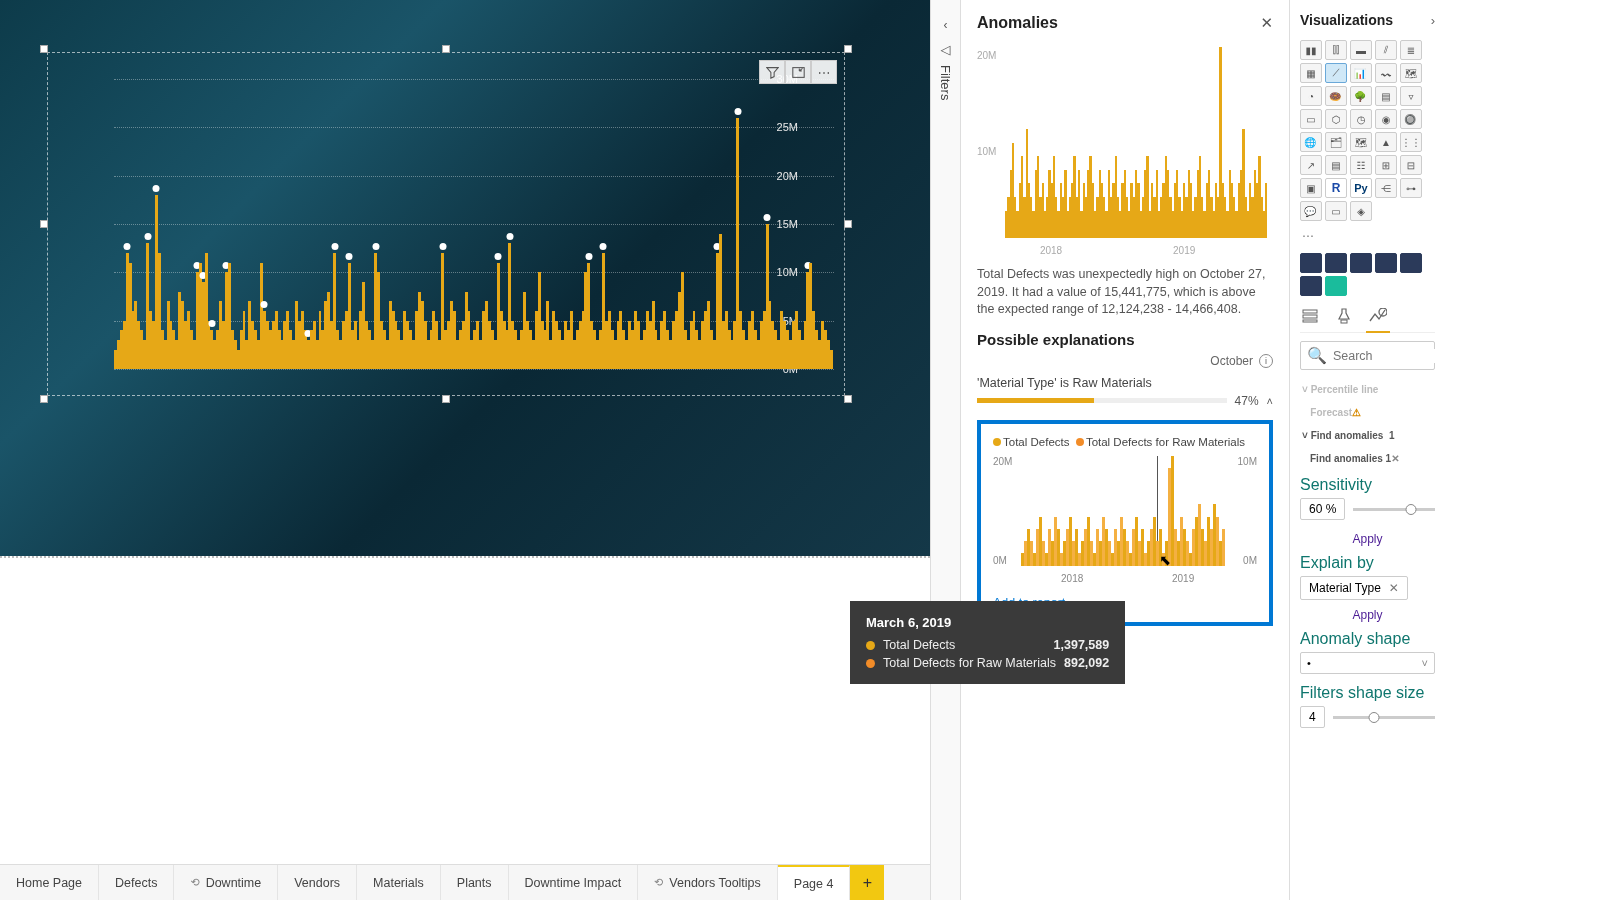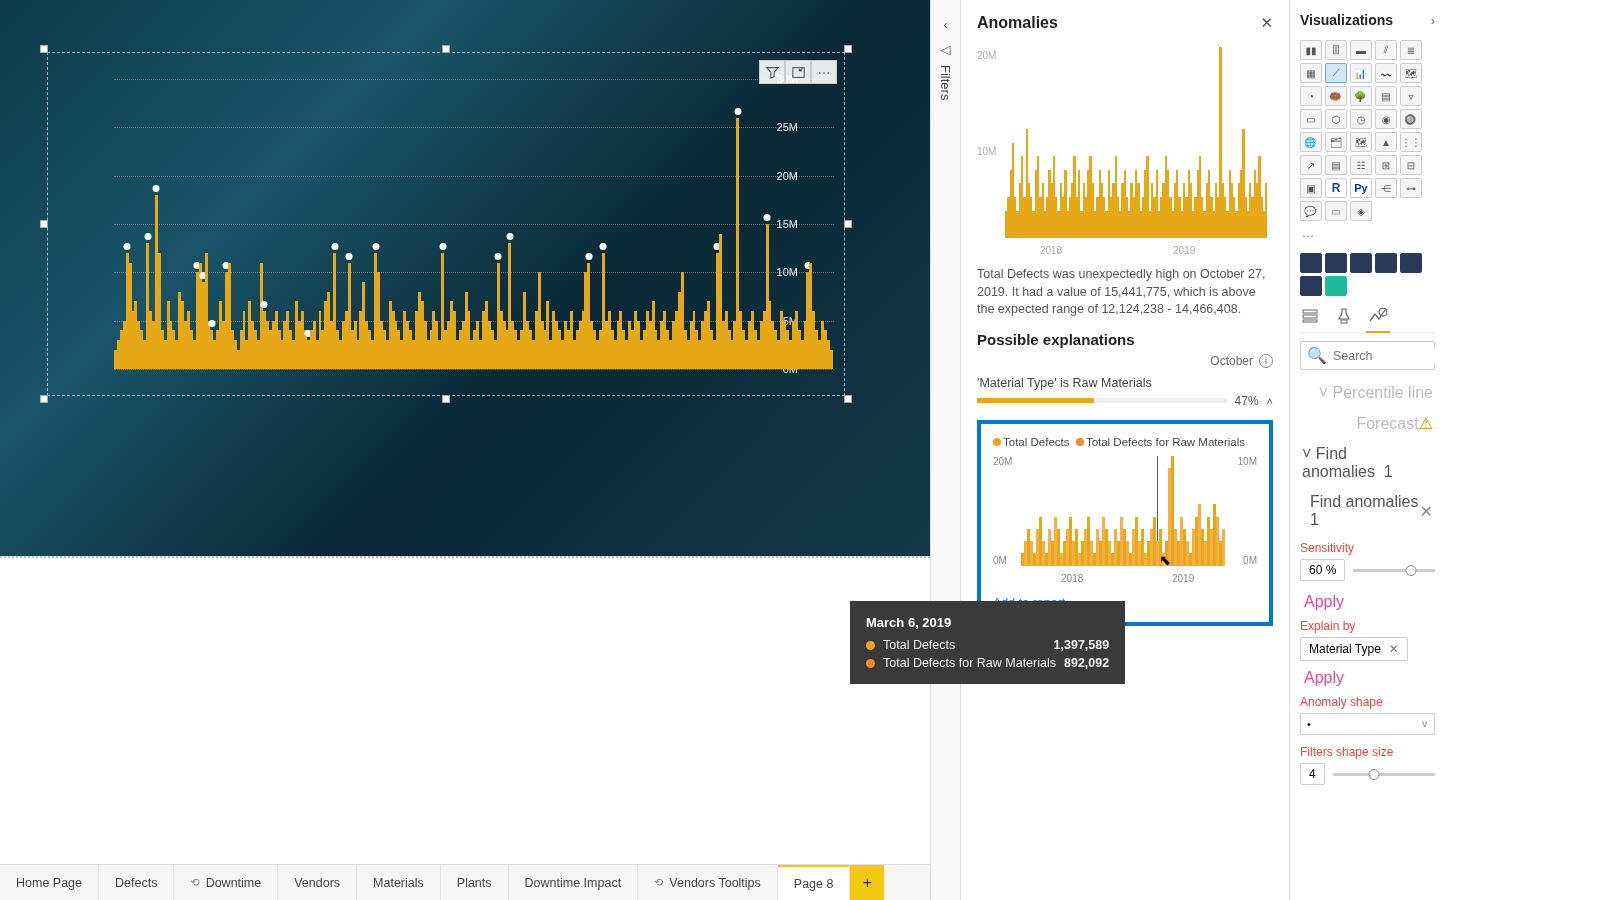--- a/index.html
+++ b/index.html
@@ -102,29 +102,29 @@
 .viz-icon.teal { background: #1abc9c; border-color: #1abc9c; }
 .vdots { font-size: 12px; color: #777; margin: 4px 2px 10px; }
 
 .format-tabs { display: flex; gap: 14px; margin: 10px 0 8px; border-bottom: 1px solid #eee; padding-bottom: 6px; }
 .format-tab { width: 20px; height: 20px; cursor: pointer; display: flex; align-items: center; justify-content: center; color: #666; position: relative; }
 .format-tab.active::after { content: ''; position: absolute; bottom: -7px; left: -2px; right: -2px; height: 2px; background: #e6a817; }
 
 .search-box { display: flex; align-items: center; border: 1px solid #ccc; border-radius: 2px; padding: 4px 6px; margin-bottom: 8px; }
 .search-box input { border: none; outline: none; font-size: 12.5px; flex: 1; margin-left: 6px; }
 
-.prop-row { display: flex; justify-content: flex-end; align-items: center; font-size: 16px; color: #555; padding: 6px 2px; cursor: pointer; }
+.prop-row { display: flex; justify-content: flex-start; align-items: center; font-size: 10px; color: #555; padding: 6px 2px; cursor: pointer; font-weight: bold; }
 .prop-row .warn { color: #d78a00; }
 .prop-sub { padding-left: 10px; }
-.prop-label { font-size: 12px; color: #ef4444; margin: 6px 0 4px; }
+.prop-label { font-size: 16px; color: #0f766e; margin: 6px 0 4px; }
 .pill-input { display: inline-block; border: 1px solid #ccc; padding: 3px 8px; font-size: 12px; border-radius: 2px; background: #fff; }
 .slider-row { display: flex; align-items: center; gap: 8px; margin: 4px 0 10px; }
 .slider-track { flex: 1; height: 3px; background: #ccc; position: relative; }
 .slider-thumb { position: absolute; width: 11px; height: 11px; border: 1px solid #888; background: #fff; border-radius: 50%; top: -4px; transform: translateX(-50%); }
-.apply-btn { text-align: left; font-size: 16px; color: #ec4899; padding: 2px 4px; }
+.apply-btn { text-align: center; font-size: 12px; color: #4c1d95; padding: 2px 4px; }
 .chip { display: inline-flex; align-items: center; border: 1px solid #ccc; padding: 4px 8px; font-size: 12px; border-radius: 2px; gap: 8px; background: #fff; }
 .chip .x { cursor: pointer; color: #777; }
 .shape-select { border: 1px solid #ccc; padding: 4px 6px; font-size: 11px; width: 100%; border-radius: 2px; }
 
 
 .page-tabs { position: absolute; bottom: 0; left: 0; width: 930px; height: 36px; background: #f6f6f6; border-top: 1px solid #ddd; display: flex; align-items: stretch; }
 .ptab { padding: 0 16px; display: flex; align-items: center; gap: 6px; font-size: 12.5px; color: #444; border-right: 1px solid #e4e4e4; cursor: pointer; background: #f6f6f6; }
 .ptab.active { background: #fff; border-top: 2px solid #f2c811; }
 .ptab-icon { font-size: 11px; color: #888; }
 .add-page { width: 34px; background: #f2c811; display: flex; align-items: center; justify-content: center; font-size: 16px; color: #333; cursor: pointer; }
@@ -499,21 +499,21 @@
           <span>Plants</span>
         </div>
         <div class="ptab">
           <span>Downtime Impact</span>
         </div>
         <div class="ptab">
           <span class="ptab-icon">⟲</span>
           <span>Vendors Tooltips</span>
         </div>
         <div class="ptab active">
-          <span>Page 8</span>
+          <span>Page 4</span>
         </div>
         <div class="add-page">+</div>
       </div>
   </div>
 
   <div class="filters-rail">
     <div class="rail-chevron">‹</div>
     <div class="rail-icon">◁</div>
     <div class="rail-label">Filters</div>
   </div>

